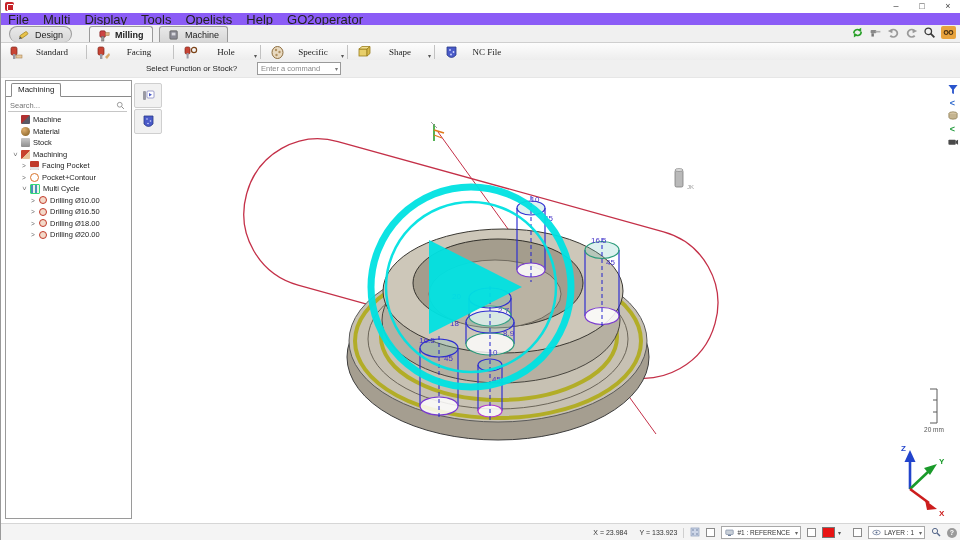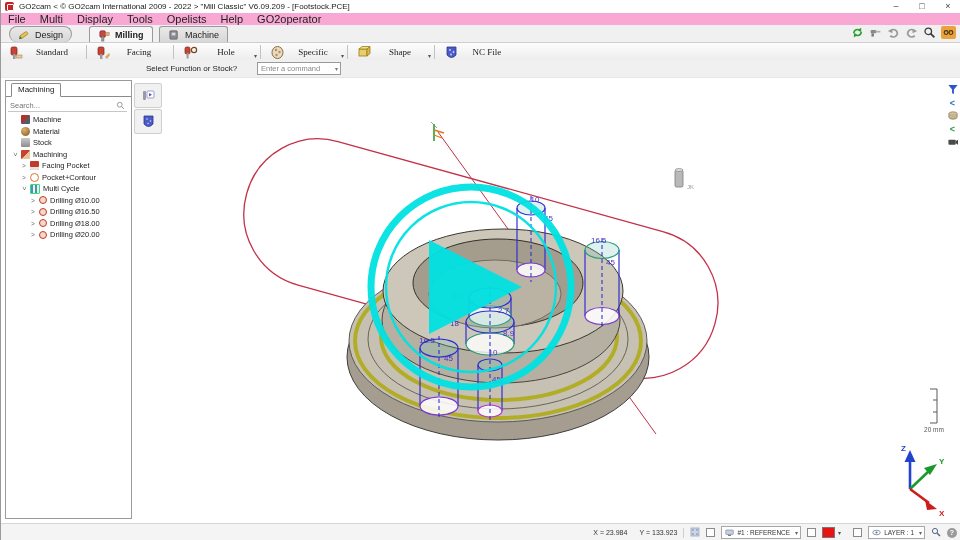--- a/index.html
+++ b/index.html
@@ -9,22 +9,22 @@
   
   .titlebar{position:absolute;left:0;top:0;width:960px;height:13px;background:#fff;border-bottom:1px solid #e4e4e4;
             display:flex;align-items:center;font-size:8px;}
   .appicon{width:9px;height:9px;background:#c62328;border-radius:2px;margin:0 5px 0 4px;position:relative;flex:0 0 auto;}
   .appicon::after{content:"";position:absolute;left:2px;top:2px;width:5px;height:5px;border:1px solid #fff;border-radius:1px;}
   .apptitle{white-space:nowrap;color:#1a1a1a;}
   .wctrls{margin-left:auto;display:flex;gap:0;}
   .wctrls span{width:26px;text-align:center;color:#444;font-size:9px;line-height:13px;cursor:default;}
 
   
-  .menubar{position:absolute;left:0;top:13px;width:960px;height:12px;background:#f9a8d4;display:flex;
-           align-items:center;font-size:11px;gap:0;border-bottom:1px solid #ececec;}
+  .menubar{position:absolute;left:0;top:13px;width:960px;height:12px;background:#8b5cf6;display:flex;
+           align-items:center;font-size:13px;gap:0;border-bottom:1px solid #ececec;}
   .menubar span{padding:0 7px;}
 
   
   .tabrow{position:absolute;left:0;top:25px;width:960px;height:17px;background:#f0f0f0;}
   .tab{position:absolute;top:1px;height:15px;border:1px solid #9a9a9a;border-bottom:none;border-radius:3px 3px 0 0;
        background:linear-gradient(#e9e9e9,#d7d7d7);display:flex;align-items:center;font-size:9px;gap:4px;padding:0 8px;}
   .tab.active{background:#f6f6f6;font-weight:bold;z-index:2;height:16px;}
   .ticon{width:13px;height:13px;display:inline-block;}
 
   
@@ -227,21 +227,20 @@
     <polygon points="936,464 923,468 929,475" fill="#1a9a2a"></polygon>
     <text x="938" y="464" fill="#1a9a2a">Y</text>
     <line x1="909" y1="489" x2="928" y2="503" stroke="#cc1d1d" stroke-width="2.6"></line>
     <polygon points="936,509 924,500 926,510" fill="#cc1d1d"></polygon>
     <text x="938" y="516" fill="#cc1d1d">X</text>
   </g>
 </svg>
 
 <div class="titlebar">
   <span class="appicon"></span>
-  <span class="apptitle">GO2cam &lt; © GO2cam International 2009 - 2022 &gt;   "Mill Classic"   V6.09.209 - [Footstock.PCE]</span>
   <div class="wctrls">
     <span>–</span>
     <span>□</span>
     <span>×</span>
   </div>
 </div>
 
 <div class="menubar">
   <span>File</span>
   <span>Multi</span>

